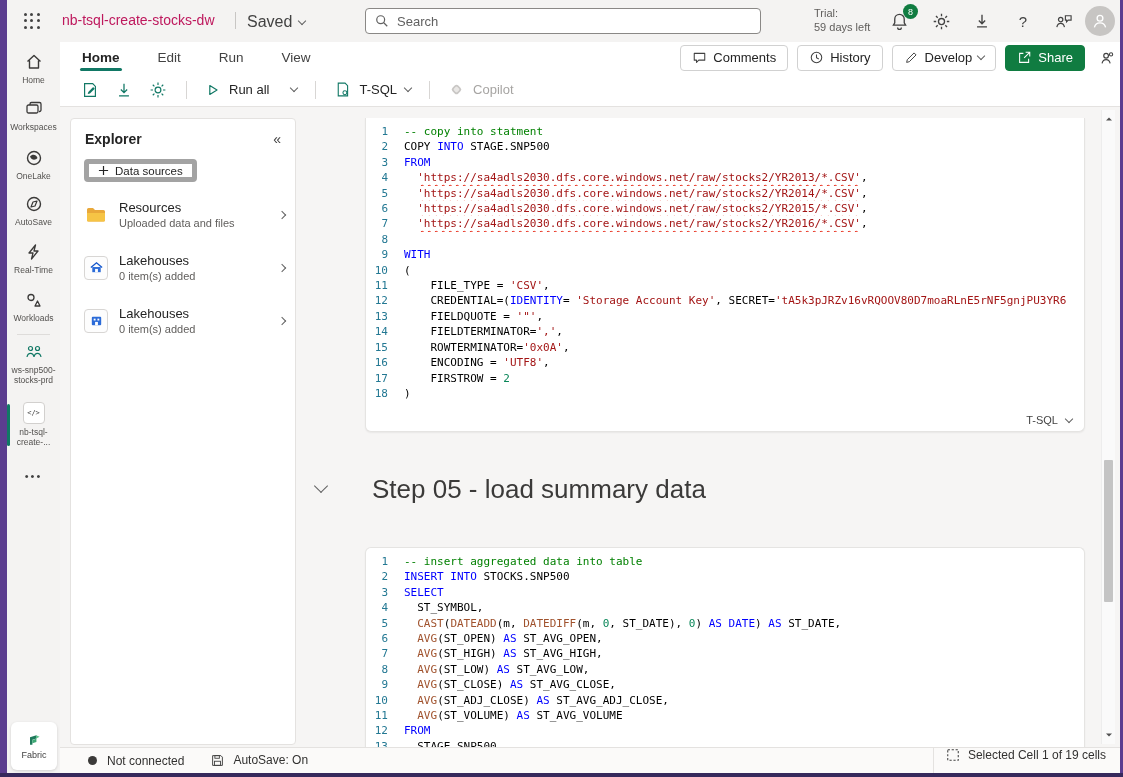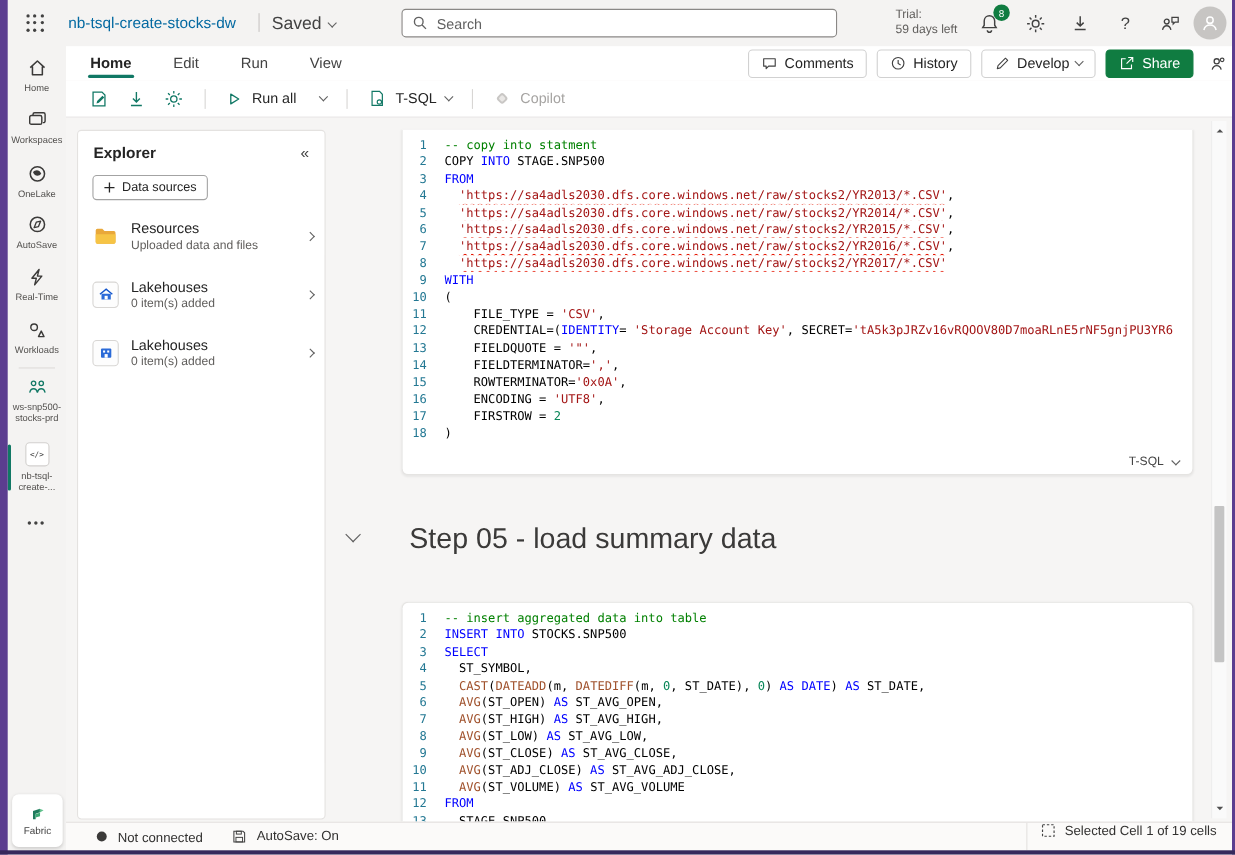--- a/index.html
+++ b/index.html
@@ -8,21 +8,21 @@
 
   
   .edge-l{position:absolute;left:0;top:0;width:7px;height:777px;background:#5b3d8f;z-index:50}
   .edge-r{position:absolute;right:0;top:0;width:3px;height:777px;background:#5b3d8f;z-index:50}
   .edge-b{position:absolute;left:0;bottom:0;width:1123px;height:4px;background:#36295c;z-index:51}
 
   
   .header{position:absolute;left:7px;top:0;width:1113px;height:42px;background:#f4f3f2;}
   .waffle{position:absolute;left:15px;top:11px;width:20px;height:20px;display:grid;grid-template-columns:repeat(3,1fr);gap:3px;padding:2px;cursor:pointer}
   .waffle i{width:3px;height:3px;border-radius:50%;background:#424242}
-  .app-title{position:absolute;left:55px;top:12px;font-size:14px;color:#0369a1}
+  .app-title{position:absolute;left:55px;top:12px;font-size:14px;color:#be185d}
   .title-div{position:absolute;left:228px;top:12px;width:1px;height:17px;background:#c8c6c4}
   .saved{position:absolute;left:240px;top:13px;font-size:16px;color:#424242;display:flex;align-items:center;gap:7px}
   .chv{display:inline-block;width:6px;height:6px;border-right:1.3px solid #616161;border-bottom:1.3px solid #616161;transform:rotate(45deg);margin-top:-3px}
   .chv.r{transform:rotate(-45deg);margin-top:0}
   .search{position:absolute;left:358px;top:8px;width:396px;height:26px;background:#fff;border:1px solid #8a8886;border-radius:4px;display:flex;align-items:center;padding:0 9px;gap:8px}
   .search span{font-size:13px;color:#616161}
   .trial{position:absolute;left:807px;top:6px;font-size:11px;color:#605e5c;line-height:14px}
   .hbtn{position:absolute;top:8px;width:26px;height:26px;display:flex;align-items:center;justify-content:center;color:#424242;cursor:pointer}
   .badge{position:absolute;top:-4px;right:-6px;min-width:15px;height:15px;border-radius:8px;background:#107C41;color:#fff;font-size:9px;display:flex;align-items:center;justify-content:center;padding:0 3px}
   .qmark{font-size:15px;color:#424242}
@@ -60,21 +60,21 @@
   .fabric-card .rl{font-size:9px;color:#424242}
 
   
   .content{position:absolute;left:60px;top:107px;width:1060px;height:640px;background:#f6f5f4;overflow:hidden}
 
   
   .explorer{position:absolute;left:10px;top:11px;width:226px;height:627px;background:#fff;border:1px solid #e4e2e0;border-radius:4px}
   .exp-head{display:flex;align-items:flex-end;justify-content:space-between;padding:12px 14px 8px 14px}
   .exp-title{font-size:14px;font-weight:bold;color:#242424}
   .exp-collapse{font-size:14px;color:#424242;cursor:pointer}
-  .ds-btn{margin:4px 16px 6px 13px;height:23px;border:1px solid #a3a3a3;border-radius:4px;background:#fff;display:inline-flex;align-items:center;gap:6px;padding:0 9px;font-size:11.5px;color:#242424;cursor:pointer}
+  .ds-btn{margin:4px 16px 6px 13px;height:23px;border:5px solid #a3a3a3;border-radius:4px;background:#fff;display:inline-flex;align-items:center;gap:6px;padding:0 9px;font-size:11.5px;color:#242424;cursor:pointer}
   .exp-item{display:flex;align-items:center;padding:12px 10px 12px 13px;gap:11px;cursor:pointer}
   .exp-item .meta{flex:1}
   .exp-item .nm{font-size:13px;color:#242424}
   .exp-item .dt{font-size:11px;color:#605e5c;margin-top:2px}
   .sq-ico{width:24px;height:24px;border:1px solid #d8d6d4;border-radius:4px;background:#fdfdfd;display:flex;align-items:center;justify-content:center}
 
   
   .cell{position:absolute;left:305px;width:720px;background:#fff;border:1px solid #e5e4e2;box-shadow:0 1px 2px rgba(0,0,0,.06);overflow:hidden}
   #slot-cell1{top:11px;height:314px;border-radius:0 0 6px 6px;border-top:none}
   #slot-cell2{top:440px;height:200px;border-radius:6px 6px 0 0;border-bottom:none}
@@ -396,21 +396,21 @@
 
   <div class="cell" id="slot-cell1">
       <div class="codewrap">
         <div class="code-line"><span class="ln">1</span><span class="ct"><span class="t-c">-- copy into statment</span></span></div>
         <div class="code-line"><span class="ln">2</span><span class="ct"><span class="t-p">COPY </span><span class="t-k">INTO</span><span class="t-p"> STAGE.SNP500</span></span></div>
         <div class="code-line"><span class="ln">3</span><span class="ct"><span class="t-k">FROM</span></span></div>
         <div class="code-line"><span class="ln">4</span><span class="ct"><span class="t-p">  </span><span class="t-e">'https://sa4adls2030.dfs.core.windows.net/raw/stocks2/YR2013/*.CSV'</span><span class="t-p">,</span></span></div>
         <div class="code-line"><span class="ln">5</span><span class="ct"><span class="t-p">  </span><span class="t-e">'https://sa4adls2030.dfs.core.windows.net/raw/stocks2/YR2014/*.CSV'</span><span class="t-p">,</span></span></div>
         <div class="code-line"><span class="ln">6</span><span class="ct"><span class="t-p">  </span><span class="t-e">'https://sa4adls2030.dfs.core.windows.net/raw/stocks2/YR2015/*.CSV'</span><span class="t-p">,</span></span></div>
         <div class="code-line"><span class="ln">7</span><span class="ct"><span class="t-p">  </span><span class="t-e">'https://sa4adls2030.dfs.core.windows.net/raw/stocks2/YR2016/*.CSV'</span><span class="t-p">,</span></span></div>
-        <div class="code-line"><span class="ln">8</span><span class="ct"><span class="t-p">  </span><span class="t-e">'https://sa4adls2030.dfs.core.windows.net/raw/stocks2/YR2017/*.CSV'</span></span></div>
+        <div class="code-line"><span class="ln">8</span><span class="ct"><span class="t-p">  </span></span></div>
         <div class="code-line"><span class="ln">9</span><span class="ct"><span class="t-k">WITH</span></span></div>
         <div class="code-line"><span class="ln">10</span><span class="ct"><span class="t-p">(</span></span></div>
         <div class="code-line"><span class="ln">11</span><span class="ct"><span class="t-p">    FILE_TYPE = </span><span class="t-s">'CSV'</span><span class="t-p">,</span></span></div>
         <div class="code-line"><span class="ln">12</span><span class="ct"><span class="t-p">    CREDENTIAL=(</span><span class="t-k">IDENTITY</span><span class="t-p">= </span><span class="t-s">'Storage Account Key'</span><span class="t-p">, SECRET=</span><span class="t-s">'tA5k3pJRZv16vRQOOV80D7moaRLnE5rNF5gnjPU3YR6</span></span></div>
         <div class="code-line"><span class="ln">13</span><span class="ct"><span class="t-p">    FIELDQUOTE = </span><span class="t-s">'"'</span><span class="t-p">,</span></span></div>
         <div class="code-line"><span class="ln">14</span><span class="ct"><span class="t-p">    FIELDTERMINATOR=</span><span class="t-s">','</span><span class="t-p">,</span></span></div>
         <div class="code-line"><span class="ln">15</span><span class="ct"><span class="t-p">    ROWTERMINATOR=</span><span class="t-s">'0x0A'</span><span class="t-p">,</span></span></div>
         <div class="code-line"><span class="ln">16</span><span class="ct"><span class="t-p">    ENCODING = </span><span class="t-s">'UTF8'</span><span class="t-p">,</span></span></div>
         <div class="code-line"><span class="ln">17</span><span class="ct"><span class="t-p">    FIRSTROW = </span><span class="t-n">2</span></span></div>
         <div class="code-line"><span class="ln">18</span><span class="ct"><span class="t-p">)</span></span></div>

